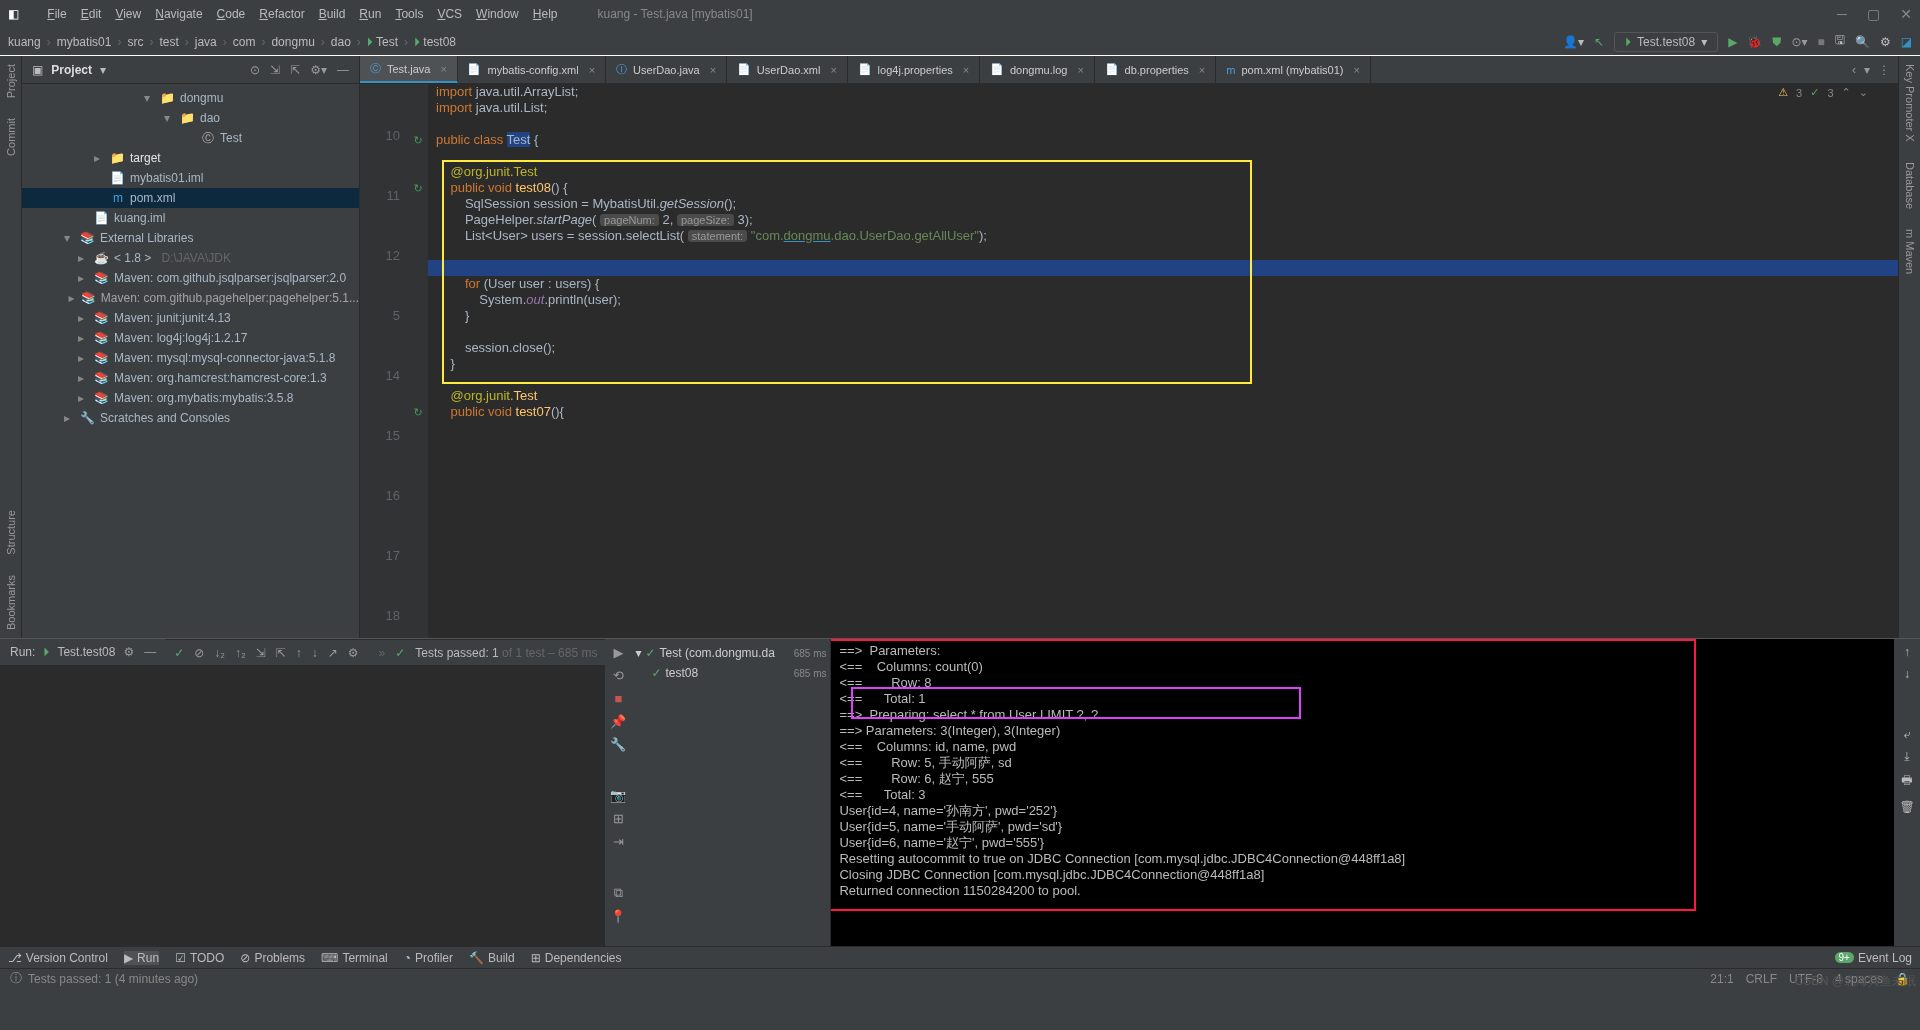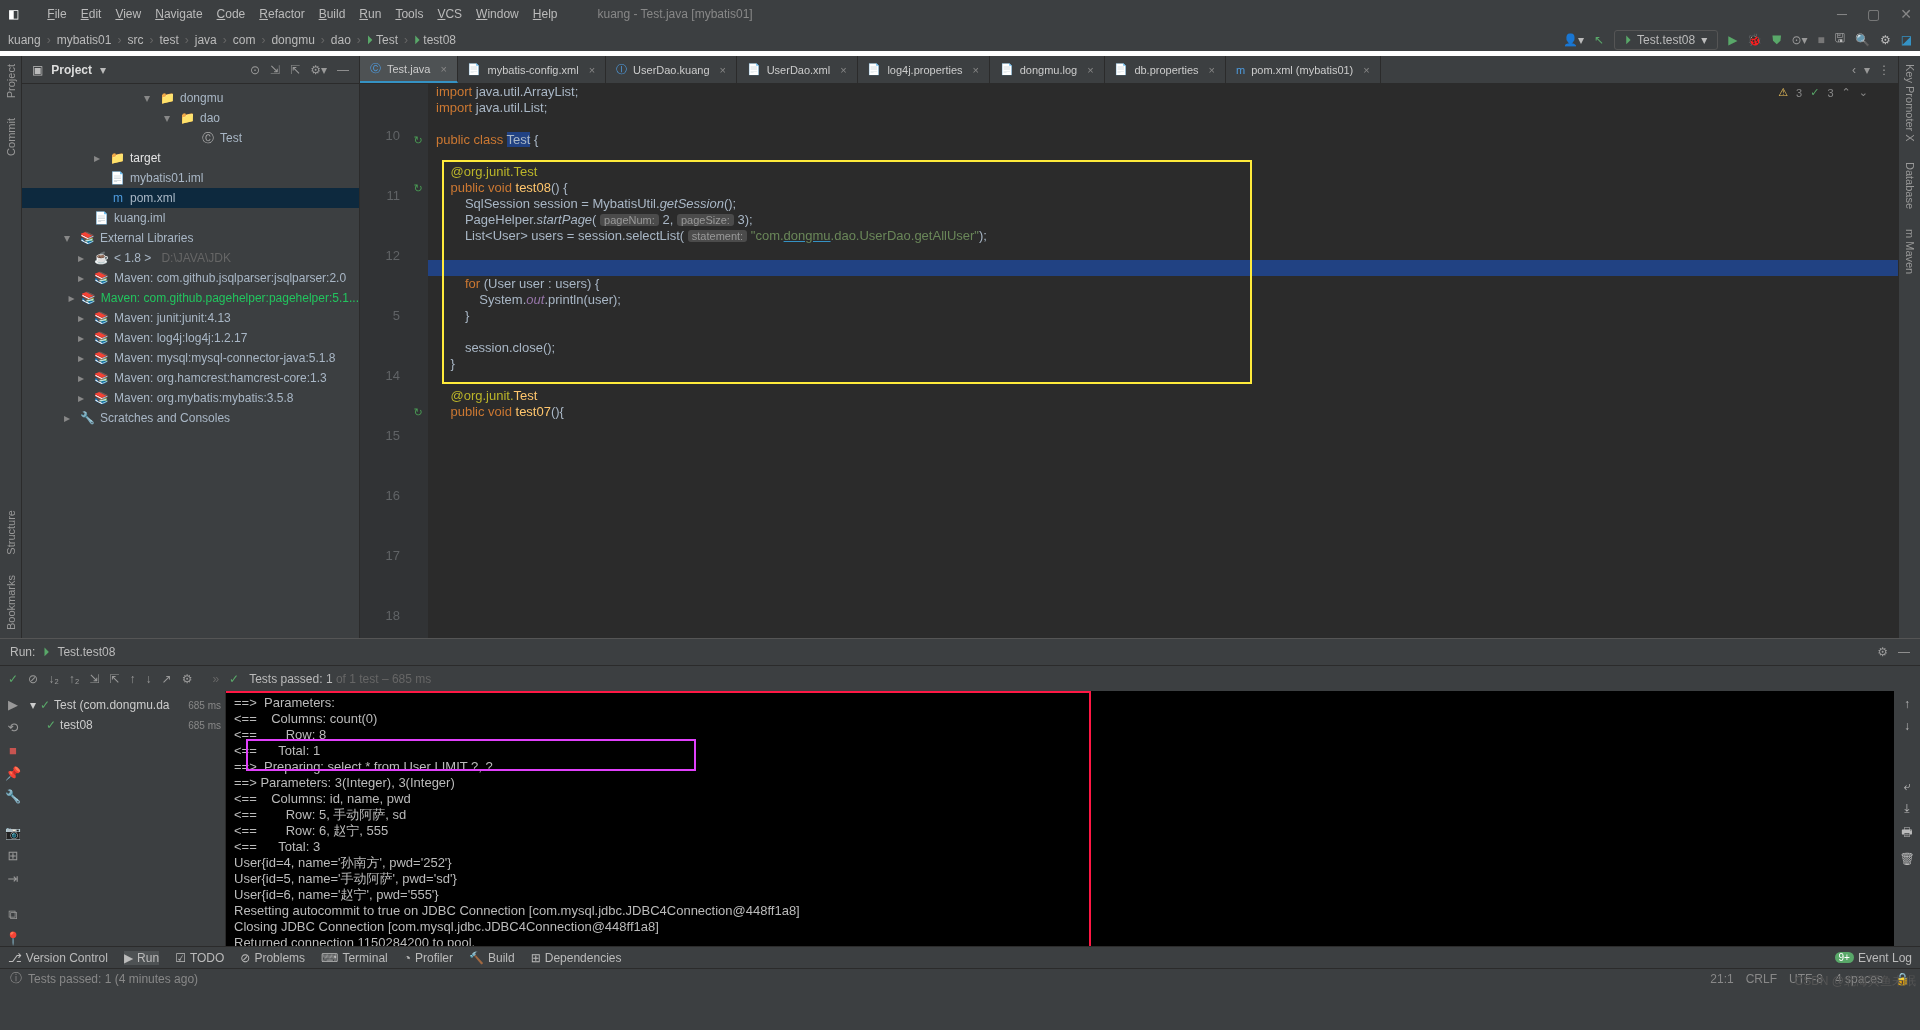--- a/index.html
+++ b/index.html
@@ -3,21 +3,21 @@
 <meta charset="utf-8">
 <style>
 * { margin:0; padding:0; box-sizing:border-box; font-family:"Segoe UI",Arial,sans-serif; }
 body { background:#3c3f41; color:#bbb; font-size:12px; width:1920px; height:1030px; overflow:hidden; position:relative; }
 .titlebar { height:28px; background:#3c3f41; display:flex; align-items:center; padding:0 8px; }
 .titlebar .menus { display:flex; gap:14px; padding-left:28px; }
 .titlebar .menus span { color:#bbb; cursor:pointer; }
 .titlebar .menus span u { text-decoration:underline; }
 .titlebar .wtitle { margin-left:40px; color:#888; }
 .titlebar .winbtns { margin-left:auto; display:flex; gap:20px; color:#888; font-size:14px; }
-.navbar { height:28px; background:#3c3f41; display:flex; align-items:center; padding:0 8px; border-bottom:5px solid #ffffff; }
+.navbar { height:28px; background:#3c3f41; display:flex; align-items:center; padding:0 8px; border-bottom:1px solid #ffffff; }
 .navbar .crumbs { display:flex; align-items:center; gap:6px; }
 .navbar .crumbs .sep { color:#666; }
 .navbar .crumbs .item { color:#bbb; }
 .navbar .tools { margin-left:auto; display:flex; align-items:center; gap:10px; }
 .navbar .run-config { background:#3c3f41; border:1px solid #555; border-radius:3px; padding:2px 10px; display:flex; align-items:center; gap:6px; }
 .icon-green { color:#59a869; }
 .main { display:flex; height:calc(100% - 28px - 28px - 350px - 22px - 20px); }
 .leftgutter { width:22px; background:#3c3f41; border-right:1px solid #2b2b2b; display:flex; flex-direction:column; align-items:center; gap:20px; padding-top:8px; }
 .leftgutter .vlabel { writing-mode:vertical-rl; transform:rotate(180deg); color:#999; font-size:11px; cursor:pointer; }
 .rightgutter { width:22px; background:#3c3f41; border-left:1px solid #2b2b2b; display:flex; flex-direction:column; align-items:center; gap:20px; padding-top:8px; }
@@ -47,21 +47,21 @@
 .code .line { height:16px; line-height:16px; white-space:pre; color:#a9b7c6; padding-left:8px; }
 .code .line.current { background:#214283; }
 .kw { color:#cc7832; }
 .str { color:#6a8759; }
 .ann { color:#bbb529; }
 .fn { color:#ffc66d; }
 .hl-test { background:#214283; }
 .param-hint { background:#4b4b4b; color:#999; padding:0 4px; border-radius:3px; font-size:11px; }
 .yellowbox { position:absolute; border:2px solid #ffeb3b; pointer-events:none; }
 .editor-status { position:absolute; top:2px; right:30px; color:#888; font-size:11px; display:flex; gap:8px; align-items:center; }
-.bottom-panel { height:308px; background:#2b2b2b; border-top:1px solid #555; display:flex; flex-direction:column; }
+.bottom-panel { height:308px; background:#2b2b2b; border-top:1px solid #555; display:flex; flex-direction:row; }
 .run-header { height:26px; background:#3c3f41; display:flex; align-items:center; padding:0 10px; gap:8px; }
 .run-header .tools2 { margin-left:auto; display:flex; gap:10px; color:#999; }
 .test-toolbar { height:26px; background:#3c3f41; border-top:1px solid #2b2b2b; display:flex; align-items:center; padding:0 8px; gap:10px; color:#999; }
 .run-body { flex:1; display:flex; min-height:0; }
 .run-left-tools { width:26px; background:#3c3f41; display:flex; flex-direction:column; align-items:center; gap:8px; padding-top:6px; }
 .run-left-tools span { color:#999; font-size:13px; cursor:pointer; }
 .test-tree { width:200px; background:#3c3f41; border-right:1px solid #2b2b2b; padding:4px; }
 .test-tree .trow { height:20px; display:flex; align-items:center; gap:4px; color:#ccc; }
 .test-tree .trow .time { margin-left:auto; color:#888; font-size:10px; }
 .console { flex:1; background:#000; color:#bbb; font-family:"Consolas",monospace; font-size:13px; overflow:auto; padding:4px 8px; position:relative; }
@@ -225,21 +225,21 @@
         <div class="tree-row">
           <span class="ind" style="width:44px"></span>
           <span class="arrow">▸</span>
           <span class="ficon" style="color:#aaa">📚</span>
           <span style="color:#a9b7c6">Maven: com.github.jsqlparser:jsqlparser:2.0</span>
         </div>
         <div class="tree-row">
           <span class="ind" style="width:44px"></span>
           <span class="arrow">▸</span>
           <span class="ficon" style="color:#aaa">📚</span>
-          <span style="color:#22c55e">Maven: com.github.pagehelper:pagehelper:5.1...</span>
+          <span style="color:#a3a3a3">Maven: com.github.pagehelper:pagehelper:5.1...</span>
         </div>
         <div class="tree-row">
           <span class="ind" style="width:44px"></span>
           <span class="arrow">▸</span>
           <span class="ficon" style="color:#aaa">📚</span>
           <span style="color:#a9b7c6">Maven: junit:junit:4.13</span>
         </div>
         <div class="tree-row">
           <span class="ind" style="width:44px"></span>
           <span class="arrow">▸</span>
@@ -280,21 +280,21 @@
           <span>Test.java</span>
           <span class="close">×</span>
         </div>
         <div class="tab">
           <span style="color:#4e9bde;">📄</span>
           <span>mybatis-config.xml</span>
           <span class="close">×</span>
         </div>
         <div class="tab">
           <span style="color:#4e9bde;">Ⓘ</span>
-          <span>UserDao.kuang</span>
+          <span>UserDao.java</span>
           <span class="close">×</span>
         </div>
         <div class="tab">
           <span style="color:#4e9bde;">📄</span>
           <span>UserDao.xml</span>
           <span class="close">×</span>
         </div>
         <div class="tab">
           <span style="color:#4e9bde;">📄</span>
           <span>log4j.properties</span>

